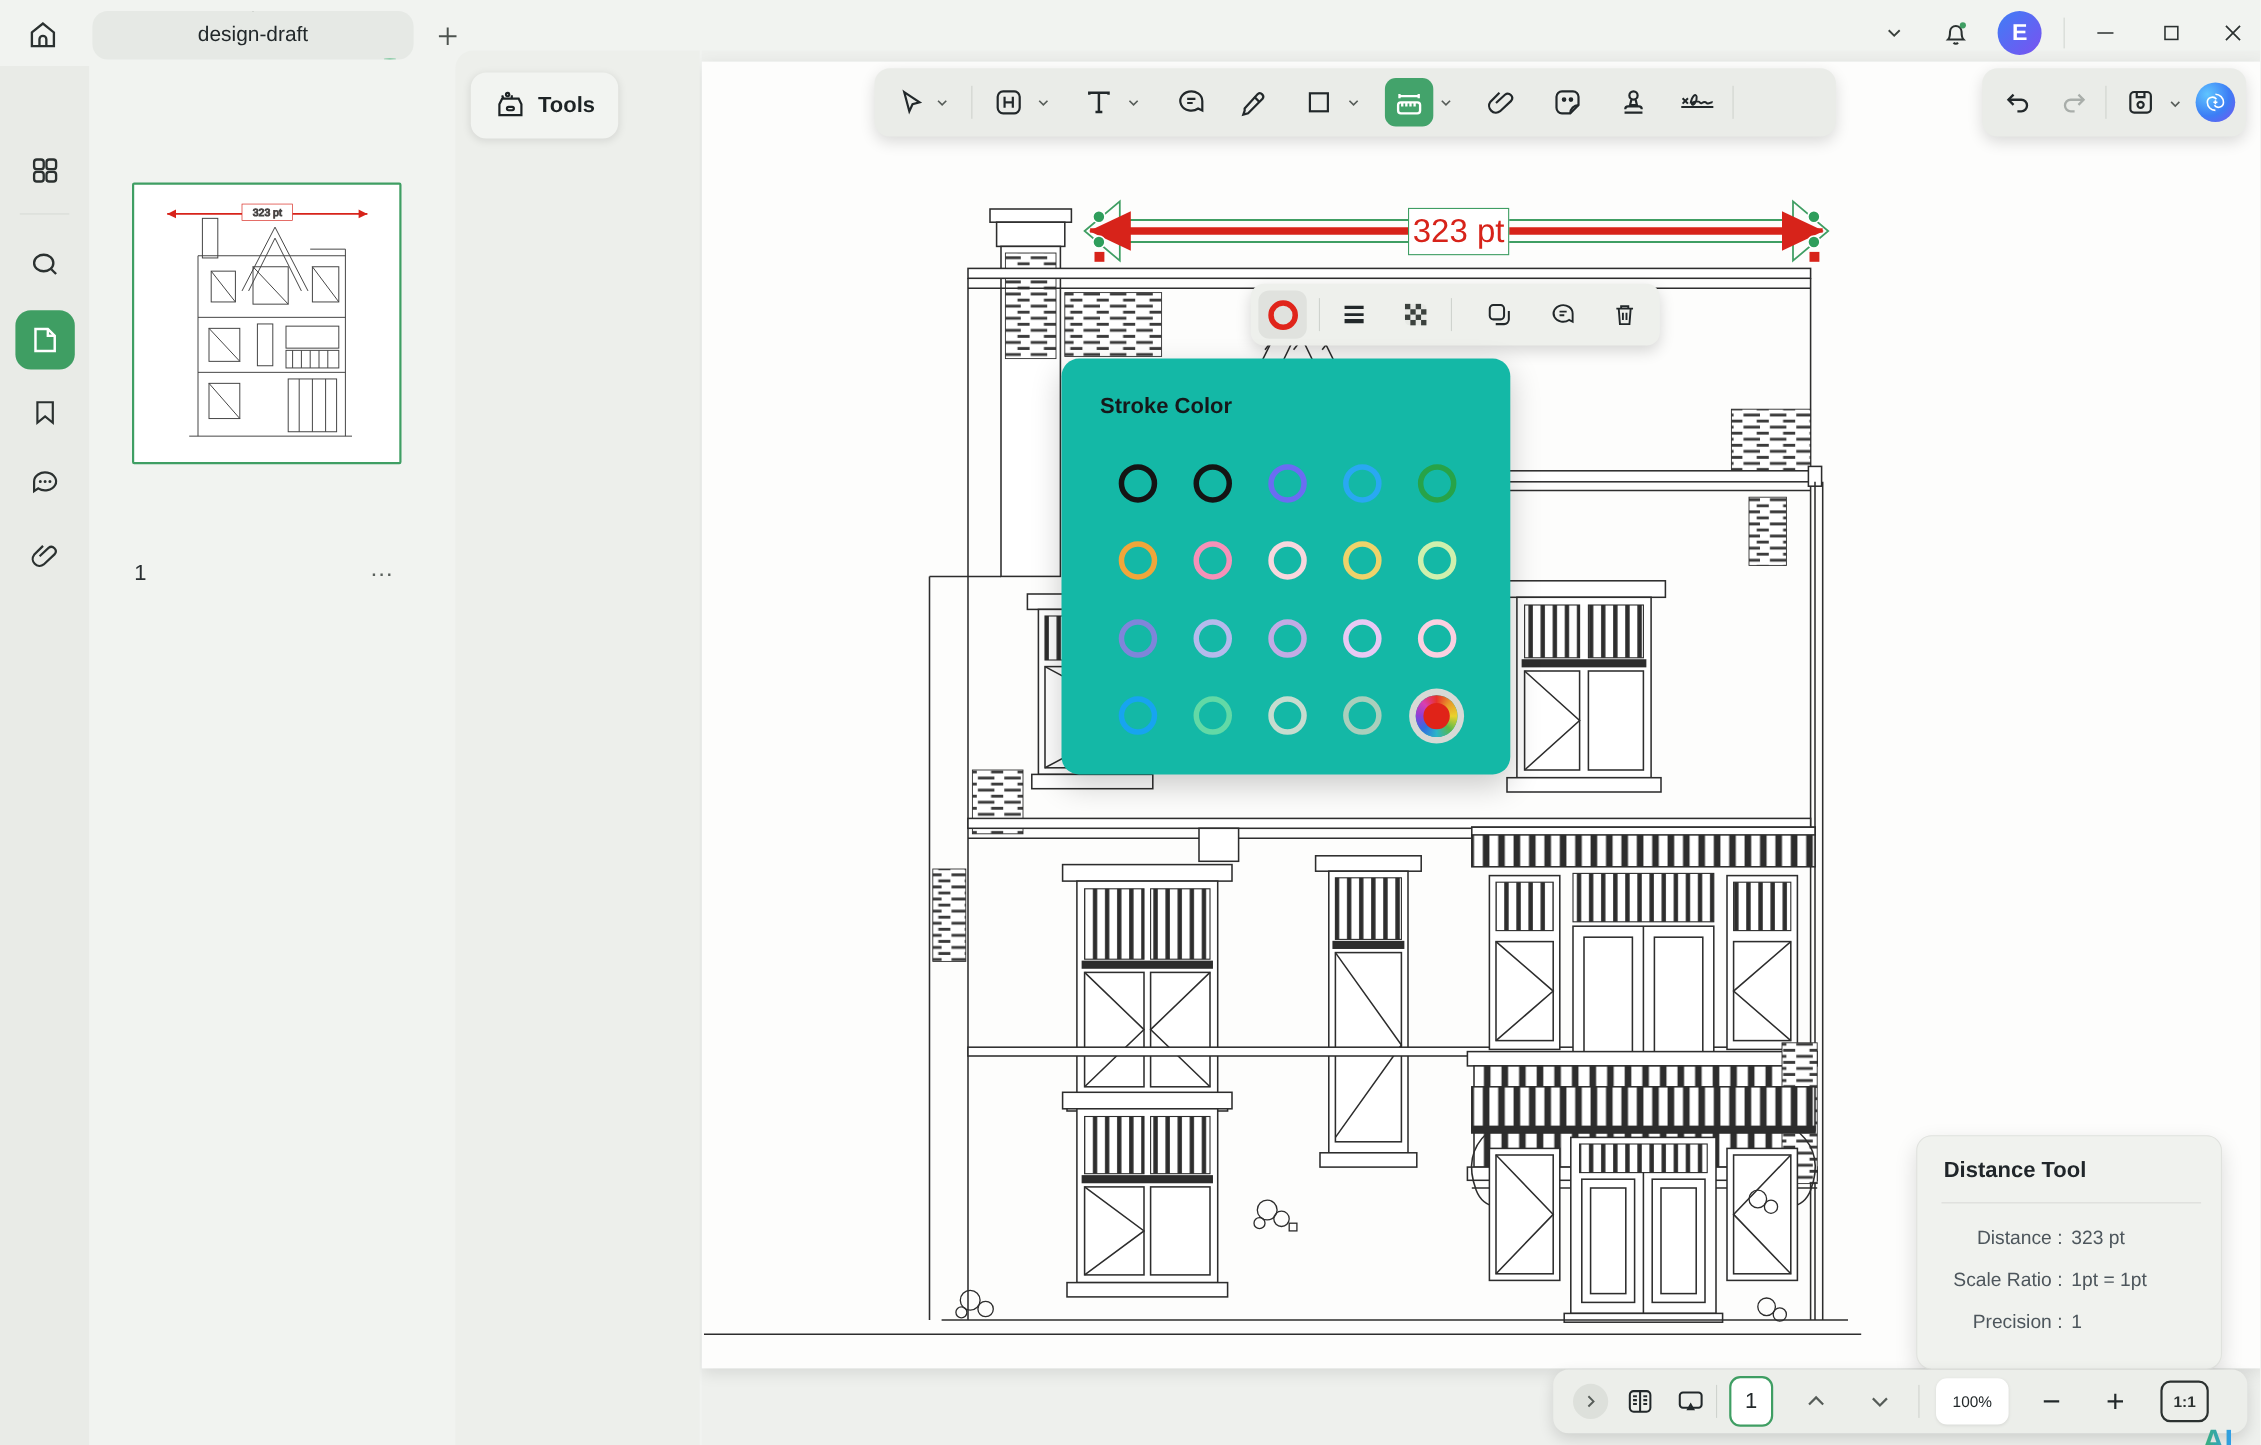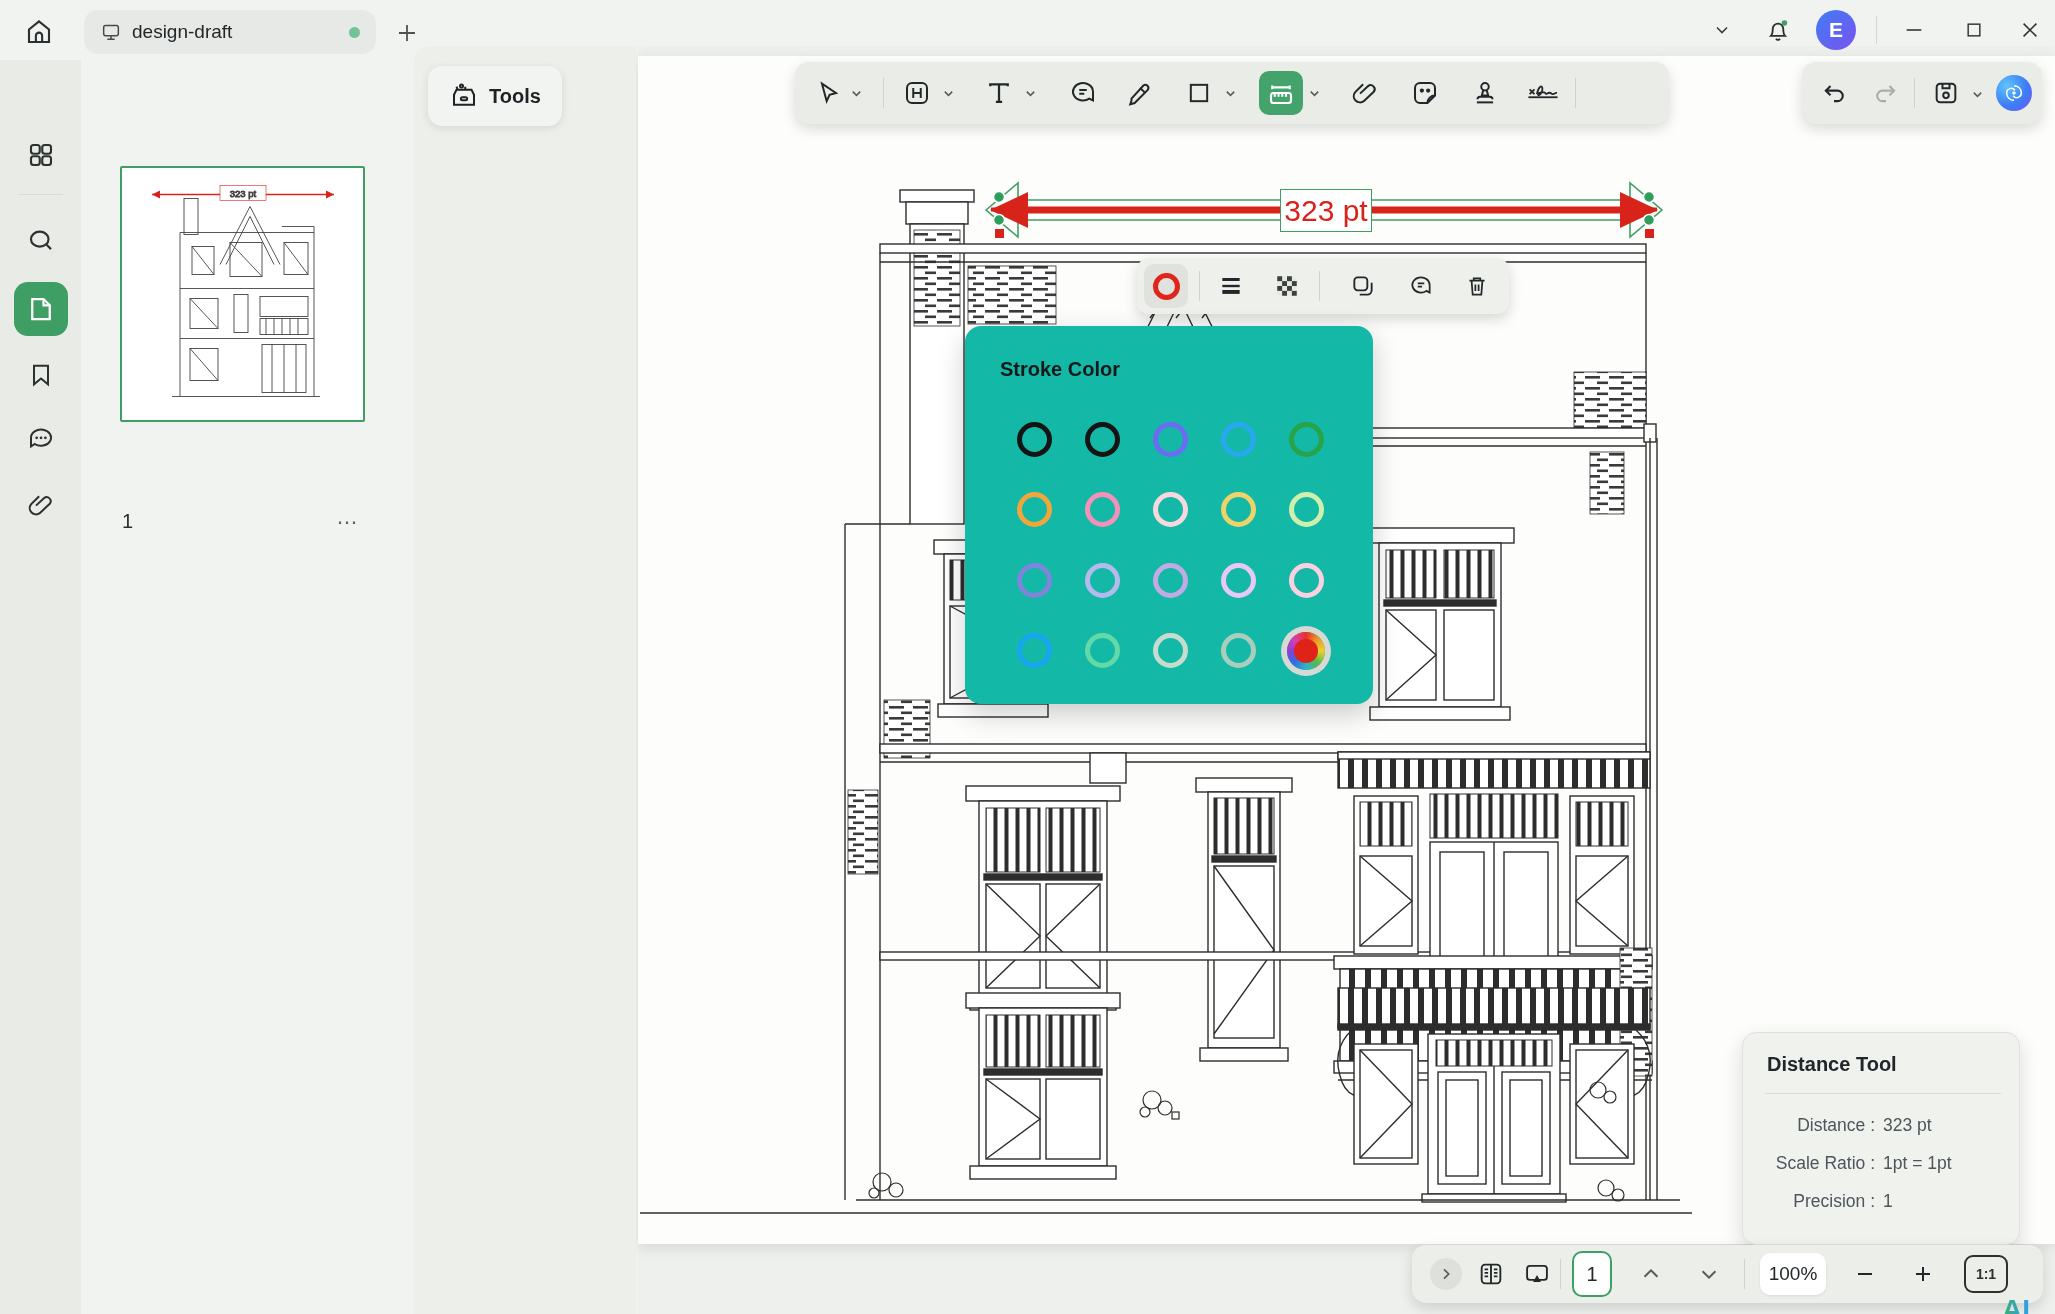--- a/index.html
+++ b/index.html
@@ -7,21 +7,21 @@
   #app {
     position:relative; width:2055px; height:1314px; overflow:hidden;
     background:#f1f3f0; font-family:"Liberation Sans", sans-serif; color:#23292a;
   }
   .abs { position:absolute; }
   svg { display:block; }
 
   
   .titlebar { left:0; top:0; width:2055px; height:60px; }
   .homebtn { left:16px; top:12px; width:46px; height:40px; border-radius:10px; display:flex; align-items:center; justify-content:center; }
-  .tab { left:84px; top:10px; width:292px; height:44px; background:#e6e9e5; border-radius:14px; display:flex; align-items:center; padding:0 16px; gap:10px; }
+  .tab { left:84px; top:10px; width:292px; height:44px; background:#e6e9e5; border-radius:14px; display:flex; align-items:center; padding:0 16px; gap:10px;flex-direction:column; }
   .tab-label { font-size:19px; color:#22282a; }
   .tab-dot { width:11px; height:11px; border-radius:50%; background:#72c496; margin-left:auto; }
   .newtab { left:390px; top:16px; width:34px; height:34px; display:flex; align-items:center; justify-content:center; }
   .winctl { top:10px; width:44px; height:40px; display:flex; align-items:center; justify-content:center; }
   .avatar { left:1816px; top:10px; width:40px; height:40px; border-radius:50%;
     background:linear-gradient(135deg,#3f7df6,#7a52f0); color:#fff; font-size:21px; font-weight:bold;
     display:flex; align-items:center; justify-content:center; }
   .tb-sep { left:1876px; top:16px; width:1px; height:28px; background:#d3d6d2; }
 
   
@@ -93,21 +93,21 @@
 
   
   .bottom-bar { left:1412px; top:1245px; width:631px; height:58px; background:#eceeea; border-radius:14px;
     box-shadow:0 5px 14px rgba(0,0,0,0.14); }
   .bb-ic { top:8px; width:42px; height:42px; display:flex; align-items:center; justify-content:center; }
   .bb-collapse { left:18px; top:13px; width:32px; height:32px; border-radius:50%; background:#dde0db;
     display:flex; align-items:center; justify-content:center; }
   .page-box { left:160px; top:6px; width:40px; height:46px; background:#ffffff; border:2px solid #3f9e63; border-radius:10px;
     display:flex; align-items:center; justify-content:center; font-size:20px; color:#22282a; }
   .zoom-pill { left:348px; top:8px; width:66px; height:42px; background:#ffffff; border-radius:10px;
-    display:flex; align-items:center; justify-content:center; font-size:19px; color:#22282a; box-shadow:0 1px 3px rgba(0,0,0,0.08); }
+    display:flex; align-items:center; justify-content:center; font-size:14px; color:#22282a; box-shadow:0 1px 3px rgba(0,0,0,0.08); }
   .ratio-box { left:552px; top:10px; width:44px; height:38px; border:2.5px solid #2b3130; border-radius:9px;
     display:flex; align-items:center; justify-content:center; font-size:14px; font-weight:bold; color:#2b3130; }
   .ai-mark { left:2002px; top:1294px; font-size:28px; font-weight:bold;
     background:linear-gradient(90deg,#3bb070,#2f9df0); -webkit-background-clip:text; background-clip:text; color:transparent; }
 </style>
 </head>
 <body>
 
 <div id="app">
 

